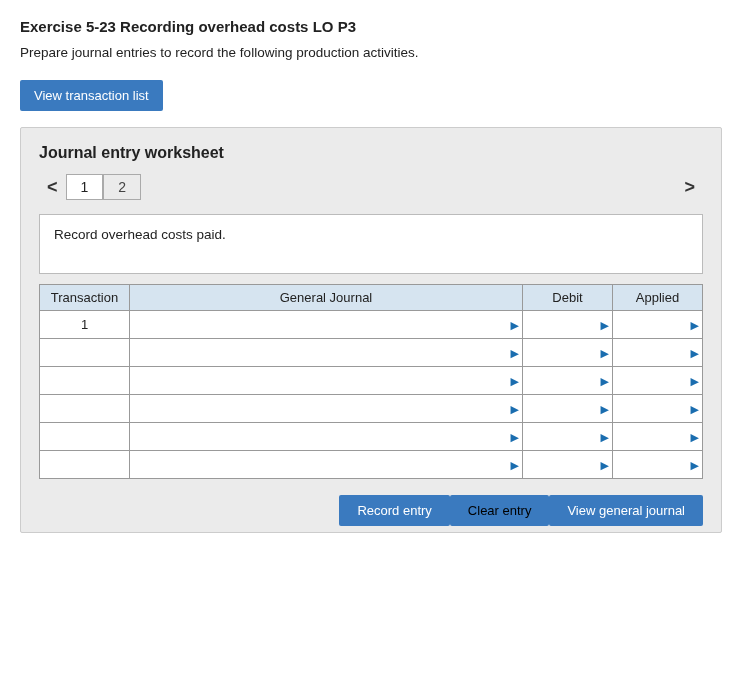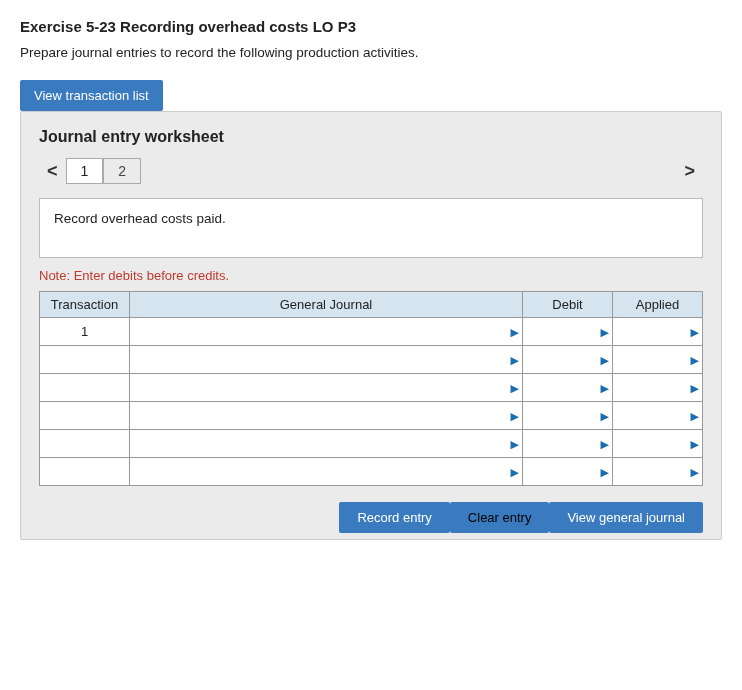--- a/index.html
+++ b/index.html
@@ -28,20 +28,21 @@
     }
     .activity-list p { margin: 0; }
     .view-transaction-btn {
       background-color: #3a7abf;
       color: #fff;
       border: none;
       padding: 8px 14px;
       font-size: 13px;
       cursor: pointer;
       border-radius: 2px;
+      margin-bottom: 16px;
       display: inline-block;
     }
     .worksheet-container {
       background: #ebebeb;
       border: 1px solid #ccc;
       padding: 16px 18px 6px 18px;
       border-radius: 2px;
     }
     .worksheet-title {
       font-weight: bold;
@@ -204,21 +205,20 @@
 
   <div class="tab-nav">
     <button class="tab-arrow">&lt;</button>
     <div class="tab-item">1</div>
     <div class="tab-item inactive">2</div>
     <button class="tab-arrow tab-arrow-right">&gt;</button>
   </div>
 
   <div class="description-box">Record overhead costs paid.</div>
 
-  <div class="note-text">Note: Enter debits before credits.</div>
 
   <table class="journal-table">
     <thead>
       <tr>
         <th>Transaction</th>
         <th>General Journal</th>
         <th>Debit</th>
         <th>Applied</th>
       </tr>
     </thead>

